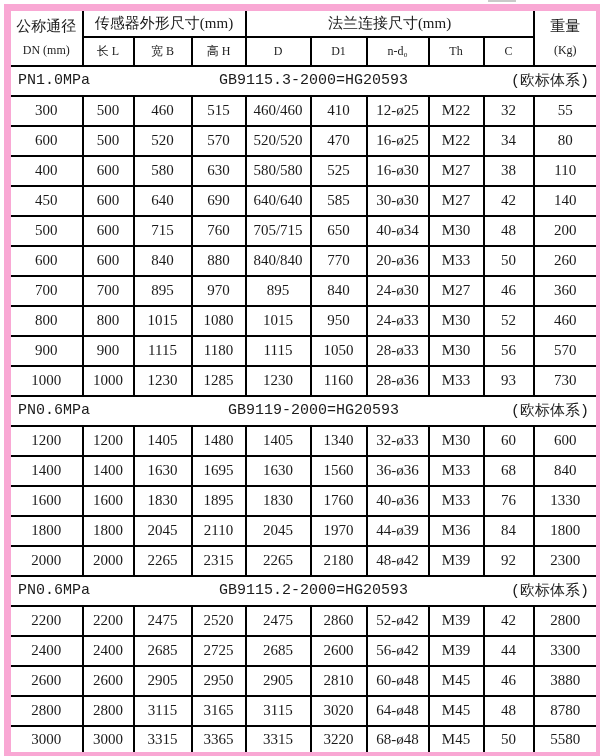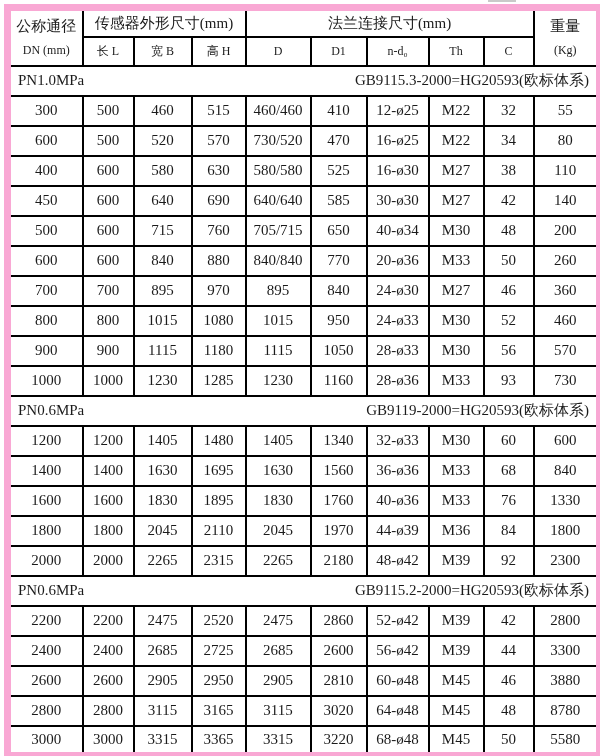--- a/index.html
+++ b/index.html
@@ -47,28 +47,29 @@
     display: flex;
     flex-direction: column;
     justify-content: center;
     gap: 9px;
     line-height: 1.05;
   }
   .twoline .l2 { font-size: 12px; }
   td.section-cell {
     text-align: left;
     padding: 0 7px;
+    font-family: Liberation Mono, monospace;
   }
   .section-wrap {
     display: flex;
     align-items: center;
     width: 100%;
   }
   .sec-pressure { flex: 0 0 auto; }
-  .sec-standard { flex: 1 1 auto; text-align: right; margin-left: 26px; }
+  .sec-standard { flex: 1 1 auto; text-align: center; margin-left: 26px; }
   .sec-note { flex: 0 0 auto; }
   .sub-th { font-size: 12px; }
 </style>
 </head>
 <body>
 
 <div class="artifact"></div>
 
 <table class="spec">
   <colgroup>
@@ -131,21 +132,21 @@
         <td>12-ø25</td>
         <td>M22</td>
         <td>32</td>
         <td>55</td>
       </tr>
       <tr>
         <td>600</td>
         <td>500</td>
         <td>520</td>
         <td>570</td>
-        <td>730/520</td>
+        <td>520/520</td>
         <td>470</td>
         <td>16-ø25</td>
         <td>M22</td>
         <td>34</td>
         <td>80</td>
       </tr>
       <tr>
         <td>400</td>
         <td>600</td>
         <td>580</td>

